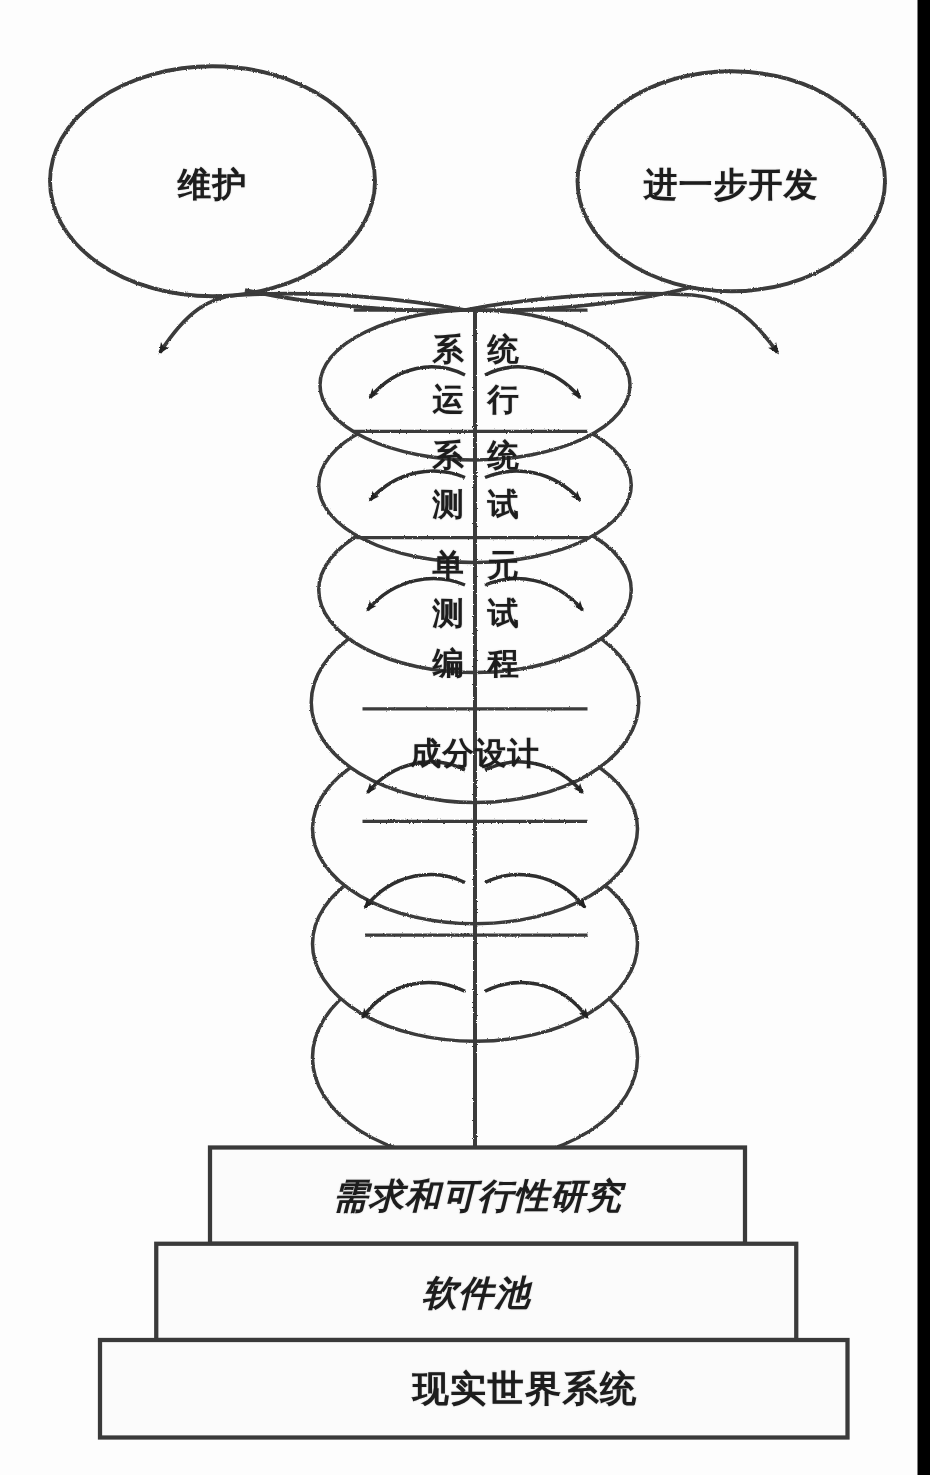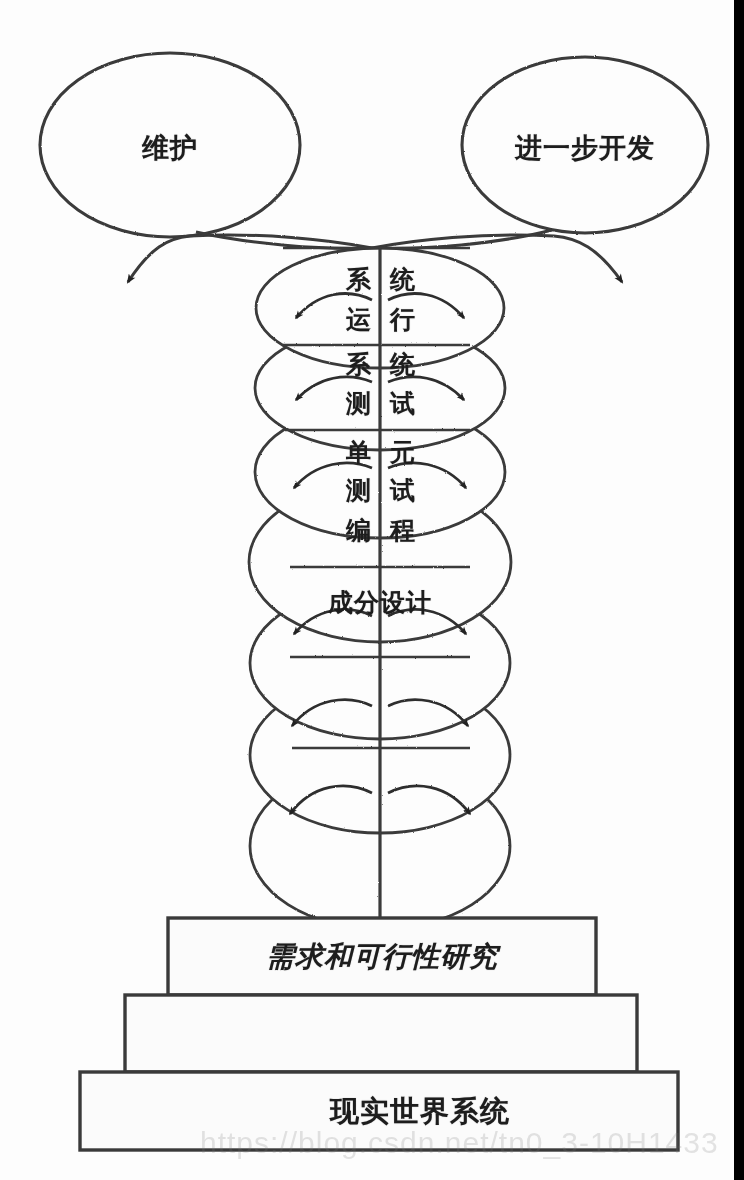--- a/index.html
+++ b/index.html
@@ -147,18 +147,18 @@
   <div class="lbl loop-label-split" style="left:390px; top:474px; width:84px; text-align:left;">试</div>
 
   <div class="lbl loop-label-split" style="left:288px; top:514px; width:84px; text-align:right;">编</div>
   <div class="lbl loop-label-split" style="left:390px; top:514px; width:84px; text-align:left;">程</div>
 
   <div class="lbl loop-label" style="left:280px; top:570px; width:200px;margin-top:16px;">成分设计</div>
 
 
 
   <div class="lbl box-label" style="left:168px; top:938px; width:428px;">需求和可行性研究</div>
+  <div class="lbl box-label" style="left:125px; top:1016px; width:512px;">软件池</div>
   <div class="lbl box-label-big" style="left:80px; top:1092px; width:598px;">现实世界系统</div>
 
-  <div class="watermark" style="left:200px; top:1126px;">https://blog.csdn.net/tn0_3-10H1433</div>
 
   <div id="right-band"></div>
 </div>
 
 </body></html>

